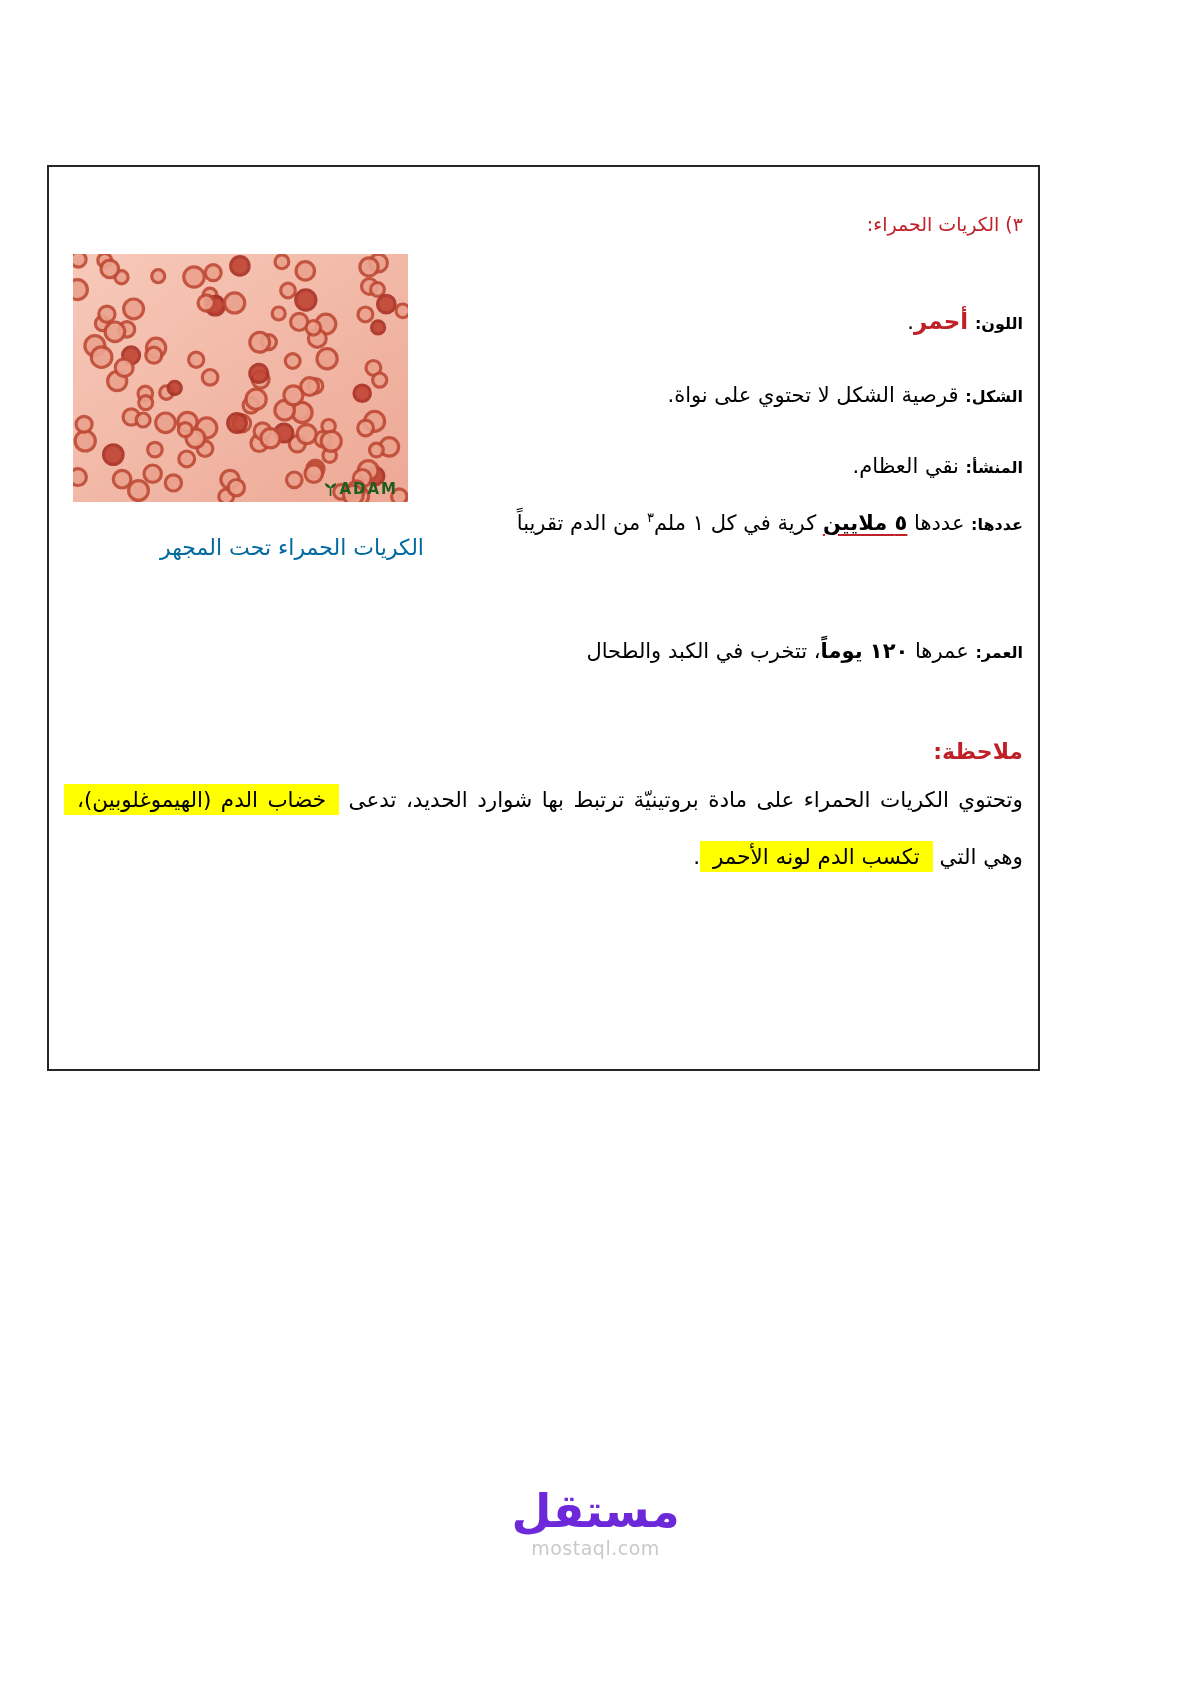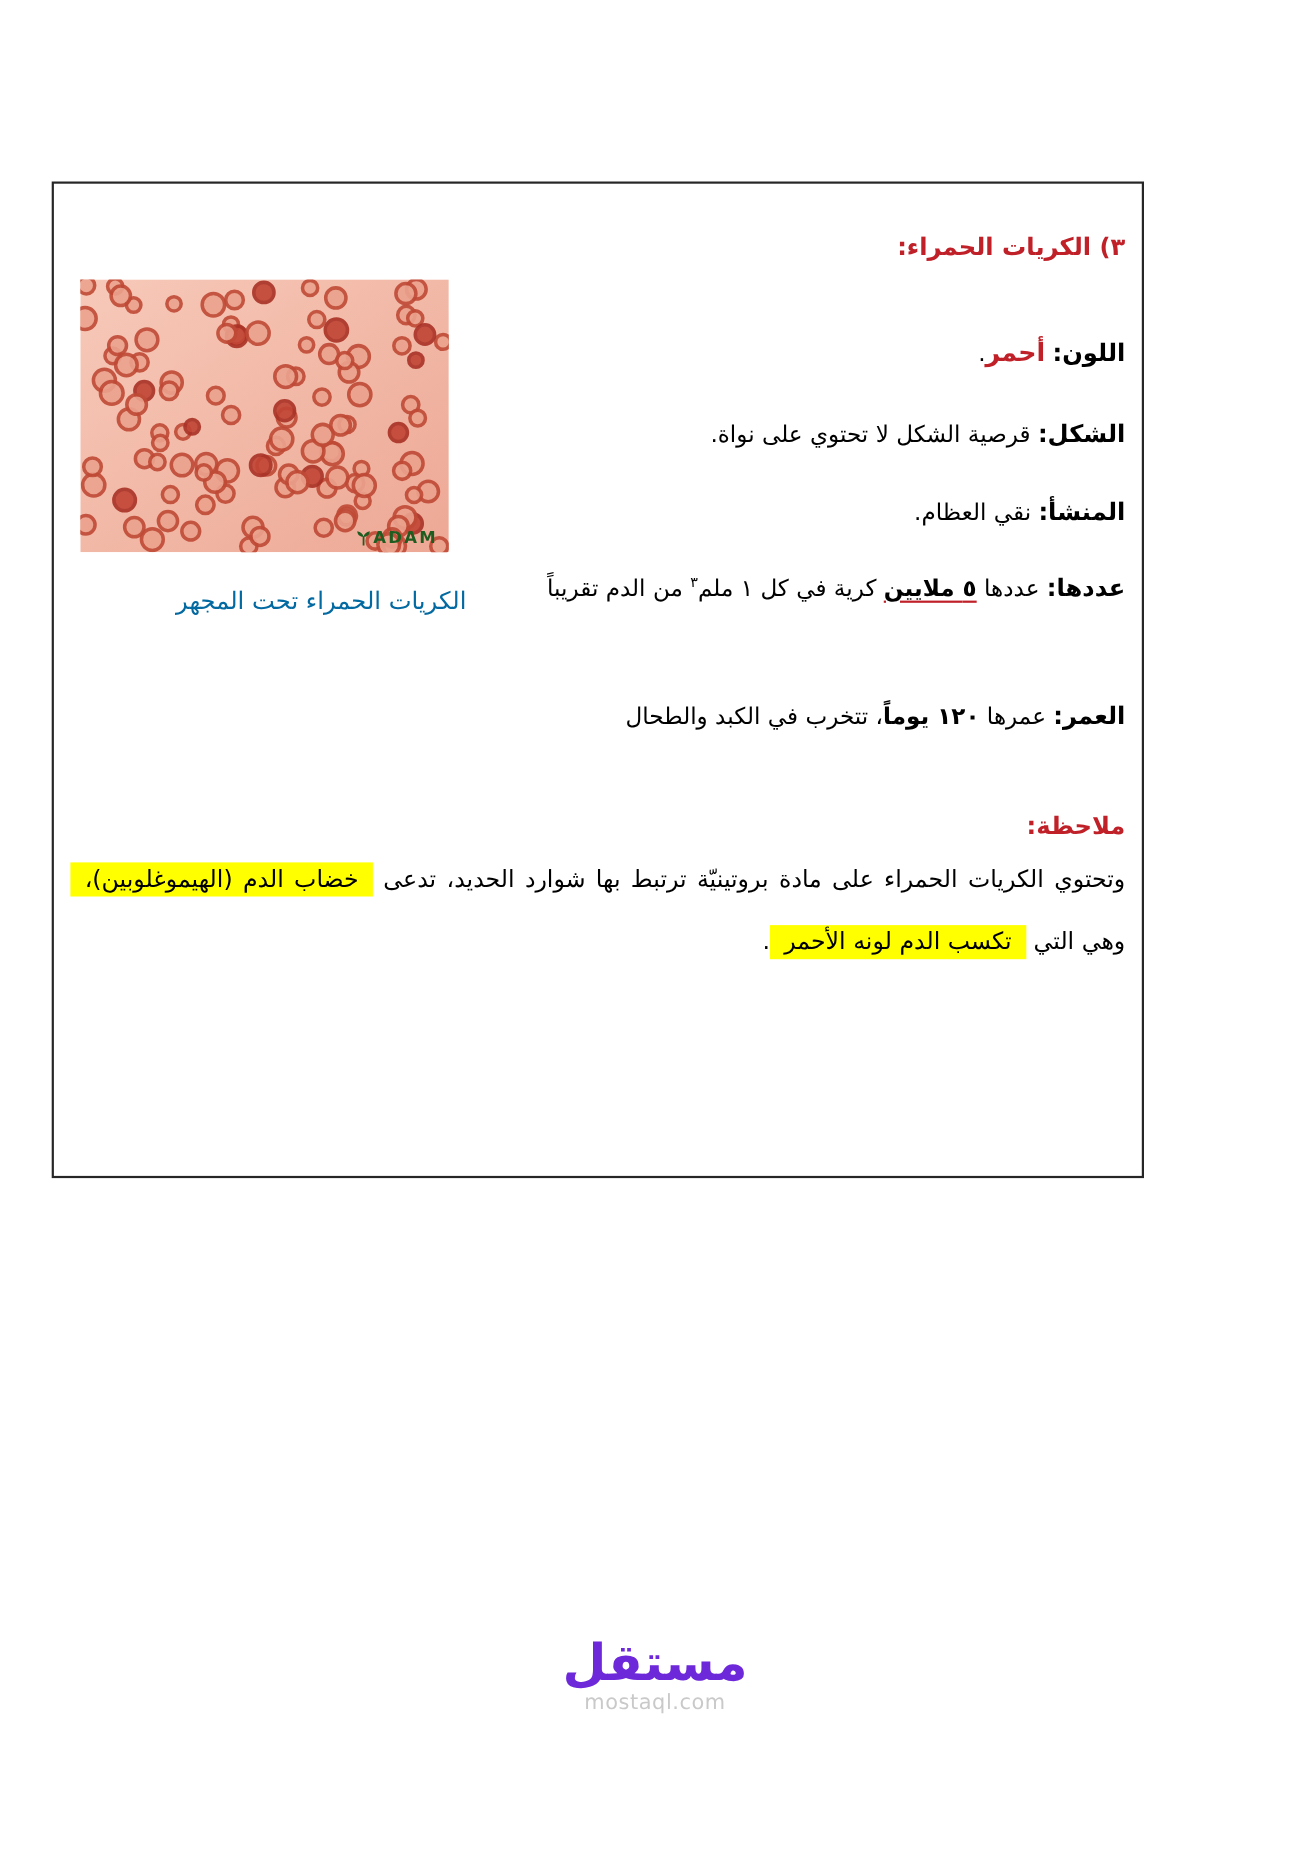--- a/index.html
+++ b/index.html
@@ -13,21 +13,21 @@
   .content-box {
     position:absolute; left:47px; top:165px;
     width:993px; height:906px;
     border:2px solid #262626;
     direction:rtl;
     background:#ffffff;
   }
 
   .doc-title {
     position:absolute; top:46px; right:15px;
-    font-size:22px; font-weight:bold;
+    font-size:19px; font-weight:normal;
     color:var(--heading-red, #c02028);
     white-space:nowrap;
   }
 
   .figure {
     position:absolute; top:87px; left:48px;
     width:311px; height:248px;
   }
   .figure svg.cells { display:block; width:335px; height:248px; }
 
@@ -42,21 +42,21 @@
   .figure-caption {
     position:absolute; top:368px; left:40px; width:335px;
     text-align:right; font-size:22px; color:#0369a1;
     white-space:nowrap;
   }
 
   .line {
     position:absolute; right:15px;
     font-size:21px; color:#000000; white-space:nowrap;
   }
-  .line .label { font-weight:bold; font-size:22px; }
+  .line .label { font-weight:bold; font-size:16px; }
   .b { font-weight:bold; }
   .red-bold { color:var(--heading-red, #c02028); font-weight:bold; font-size:23px; }
   .u-red {
     font-weight:bold;
     text-decoration:underline;
     text-decoration-color:var(--heading-red, #c02028);
     text-decoration-thickness:2px;
     text-underline-offset:4px;
   }
   sup { font-size:13px; line-height:0; }
@@ -238,21 +238,21 @@
   <div class="line" style="top:216px">
     <span class="label">الشكل:</span>
     <span>قرصية الشكل لا تحتوي على نواة.</span>
   </div>
 
   <div class="line" style="top:287px">
     <span class="label">المنشأ:</span>
     <span>نقي العظام.</span>
   </div>
 
-  <div class="line" style="top:356px">
+  <div class="line" style="top:344px">
     <span class="label">عددها:</span>
     <span>عددها</span>
     <span class="u-red">٥ ملايين</span>
     <span>كرية في كل ١ ملم</span><sup>٣</sup>
     <span>من الدم تقريباً</span>
   </div>
 
   <div class="line" style="top:472px">
     <span class="label">العمر:</span>
     <span>عمرها</span>

